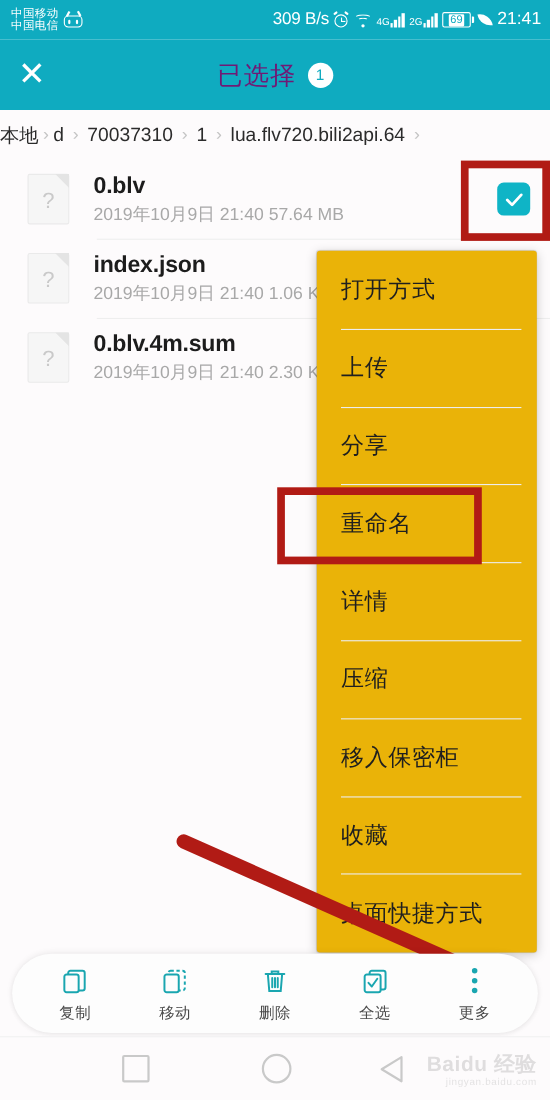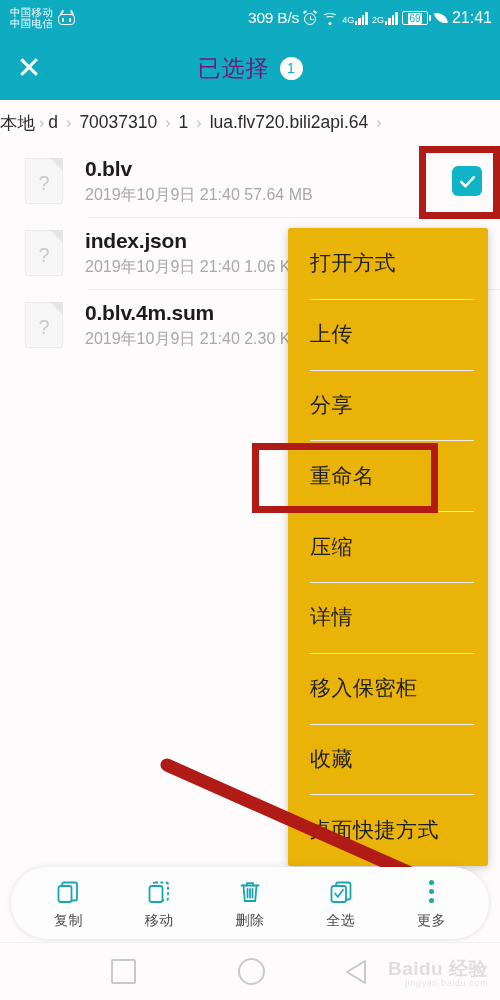--- a/index.html
+++ b/index.html
@@ -318,22 +318,22 @@
       </div>
     </div>
 
   </div>
 
   <div class="popup">
     <div class="menu-item">打开方式</div>
     <div class="menu-item">上传</div>
     <div class="menu-item">分享</div>
     <div class="menu-item">重命名</div>
+    <div class="menu-item">详情</div>
     <div class="menu-item">压缩</div>
-    <div class="menu-item">详情</div>
     <div class="menu-item">移入保密柜</div>
     <div class="menu-item">收藏</div>
     <div class="menu-item">桌面快捷方式</div>
   </div>
 
   <div class="hl-box" id="hl-checkbox"></div>
   <div class="hl-box" id="hl-rename"></div>
 
   <svg class="arrow-svg" viewBox="0 0 500 1000">
     <path d="M167 765 L444 888" stroke="#b11b15" stroke-width="13" stroke-linecap="round" fill="none"></path>

